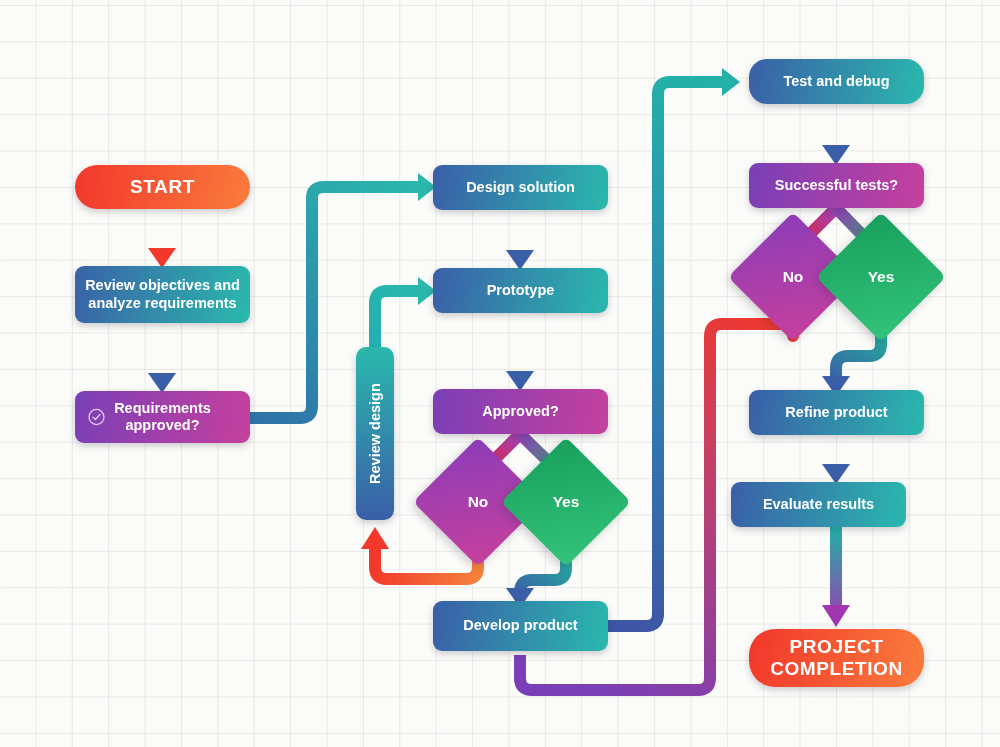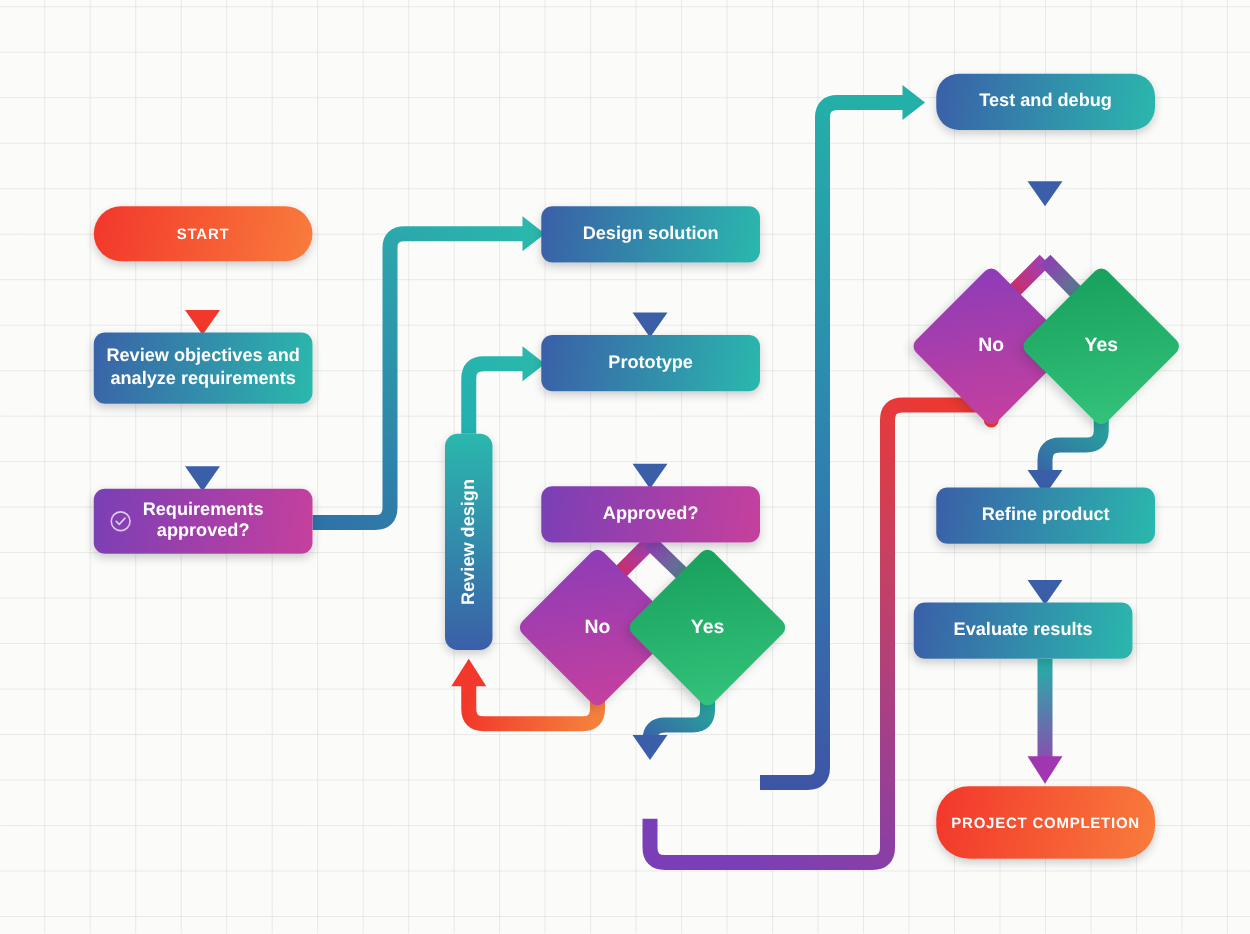--- a/index.html
+++ b/index.html
@@ -25,21 +25,21 @@
     display:flex;align-items:center;justify-content:center;
     color:#ffffff;
     font-weight:bold;
     text-align:center;
     line-height:1.18;
     box-shadow:0 3px 7px rgba(40,40,60,.22);
     box-sizing:border-box;
     z-index:3;
   }
   .proc{border-radius:9px;font-size:14.5px;}
-  .pill{border-radius:26px;font-size:12px;letter-spacing:.6px;}
+  .pill{border-radius:26px;font-size:19px;letter-spacing:.6px;}
   .dia{
     width:92px;height:92px;border-radius:7px;
     box-shadow:0 4px 8px rgba(40,40,60,.20);
   }
   .vert{border-radius:10px;}
   .vert .vlabel{
     transform:rotate(-90deg);white-space:nowrap;font-size:14.5px;font-weight:bold;
   }
   .chk{
     position:absolute;left:12px;top:50%;transform:translateY(-50%);
@@ -241,25 +241,31 @@
   </div>
 
   <div class="node proc" style="left:433px;top:389px;width:175px;height:45px;background:linear-gradient(100deg,#7a3fb6,#c6409d);">
     <span>Approved?</span>
   </div>
 
   <div class="node proc vert" style="left:356px;top:347px;width:38px;height:173px;background:linear-gradient(180deg,#2ab8ad,#3a5fa8);">
     <span class="vlabel">Review design</span>
   </div>
 
+  <div class="node proc" style="left:433px;top:601px;width:175px;height:50px;background:linear-gradient(100deg,#3a5fa8,#2ab8ad);">
+    <span>Develop product</span>
+  </div>
 
   <div class="node proc" style="left:749px;top:59px;width:175px;height:45px;background:linear-gradient(100deg,#3a5fa8,#2ab8ad);border-radius:18px;">
     <span>Test and debug</span>
   </div>
 
+  <div class="node proc" style="left:749px;top:163px;width:175px;height:45px;background:linear-gradient(100deg,#7a3fb6,#c6409d);">
+    <span>Successful tests?</span>
+  </div>
 
   <div class="node proc" style="left:749px;top:390px;width:175px;height:45px;background:linear-gradient(100deg,#3a5fa8,#2ab8ad);">
     <span>Refine product</span>
   </div>
 
   <div class="node proc" style="left:731px;top:482px;width:175px;height:45px;background:linear-gradient(100deg,#3a5fa8,#2ab8ad);">
     <span>Evaluate results</span>
   </div>
 
   <div class="node pill multi" style="left:749px;top:629px;width:175px;height:58px;background:linear-gradient(100deg,#f2372b,#f97c3c);">

